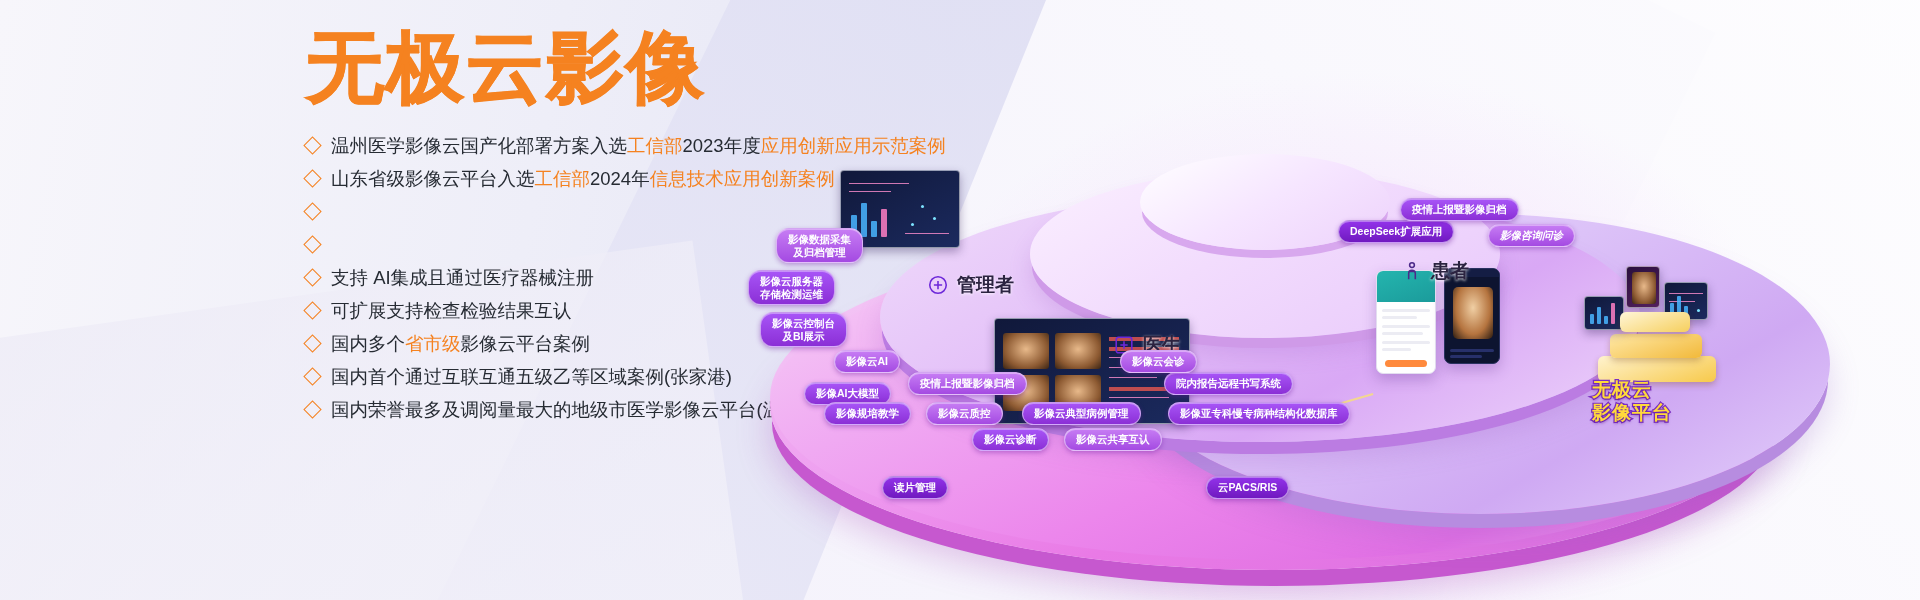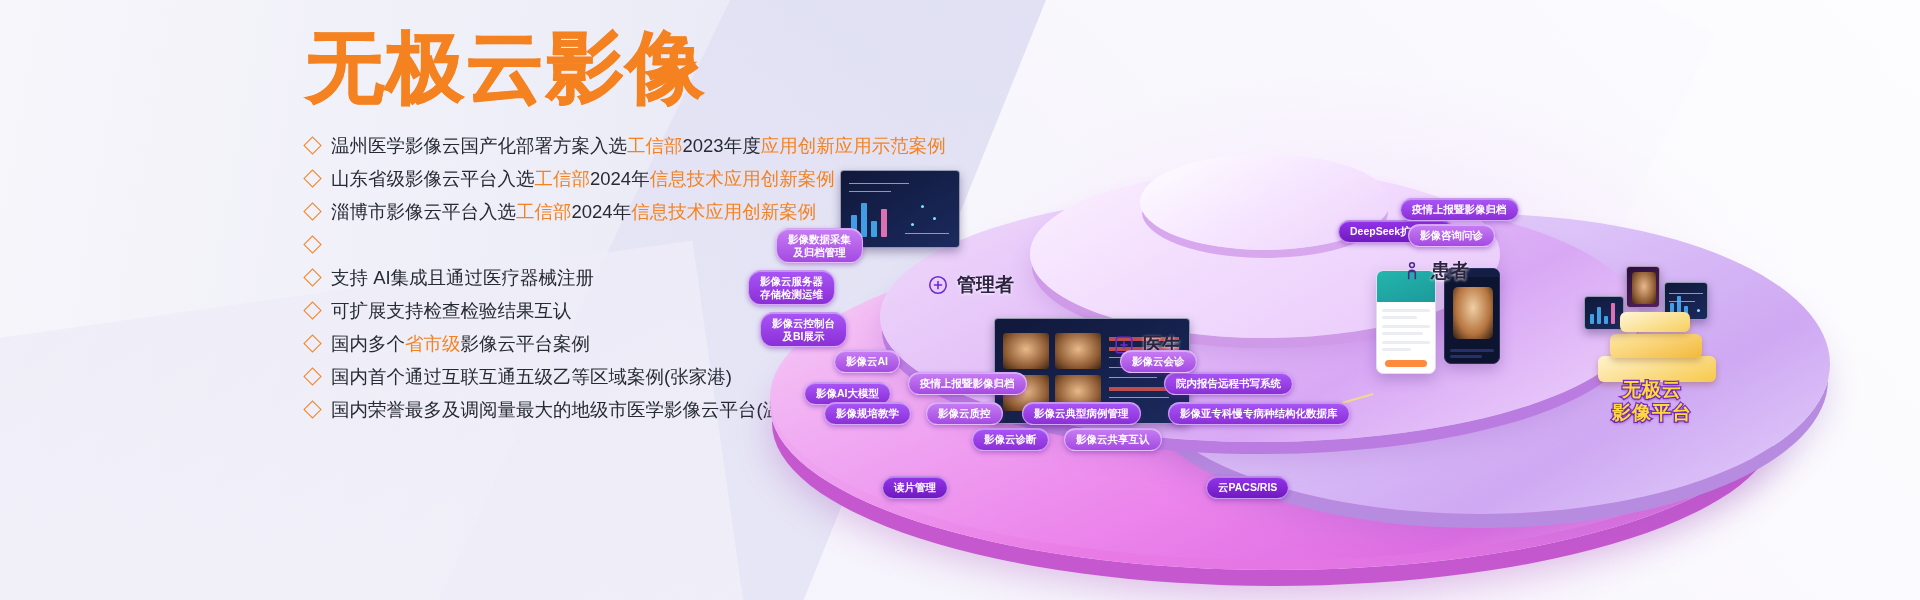--- a/index.html
+++ b/index.html
@@ -116,21 +116,21 @@
     color:#2b2340; font-size:19px; font-weight:bold;
     text-shadow:0 1px 3px rgba(255,255,255,.9);
   }
   .role .ico{
     width:24px; height:24px; display:flex; align-items:center; justify-content:center;
     color:#6d28d9;
   }
   .role .ico svg{ display:block; }
 
   .core-label{
-    position:absolute; left:892px; top:268px; width:120px; text-align:center;
+    position:absolute; left:892px; top:268px; width:120px; text-align:left;
     font-size:19px; line-height:23px; font-weight:bold;
     color:#ffd93b; letter-spacing:1px;
     -webkit-text-stroke:2.4px #7b2fc4;
     paint-order:stroke fill;
     text-shadow:0 2px 3px rgba(90,20,140,.55);
     z-index:40;
   }
   .core-label span{ display:block; }
 
   .tower{
@@ -186,21 +186,20 @@
         <div class="bullet">
           <span class="dia"></span>
           <span class="txt"><span>温州医学影像云国产化部署方案入选</span><em>工信部</em><span>2023年度</span><em>应用创新应用示范案例</em></span>
         </div>
         <div class="bullet">
           <span class="dia"></span>
           <span class="txt"><span>山东省级影像云平台入选</span><em>工信部</em><span>2024年</span><em>信息技术应用创新案例</em></span>
         </div>
         <div class="bullet">
           <span class="dia"></span>
-          <span class="txt"><span>淄博市影像云平台入选</span><em>工信部</em><span>2024年</span><em>信息技术应用创新案例</em></span>
         </div>
         <div class="bullet">
           <span class="dia"></span>
         </div>
         <div class="bullet">
           <span class="dia"></span>
           <span class="txt"><span>支持 AI集成且通过医疗器械注册</span></span>
         </div>
         <div class="bullet">
           <span class="dia"></span>
@@ -387,18 +386,18 @@
       </div>
     <div class="pill light" style="left:420px;top:240px;">
         <span>影像云会诊</span>
       </div>
     <div class="pill deep" style="left:638px;top:62px;">
         <span>DeepSeek扩展应用</span>
       </div>
     <div class="pill" style="left:700px;top:88px;">
         <span>疫情上报暨影像归档</span>
       </div>
-    <div class="pill light" style="left:708px;top:114px;">
+    <div class="pill light" style="left:788px;top:114px;font-style:italic;">
         <span>影像咨询问诊</span>
       </div>
 
   </div>
 </div>
 
 </body></html>

